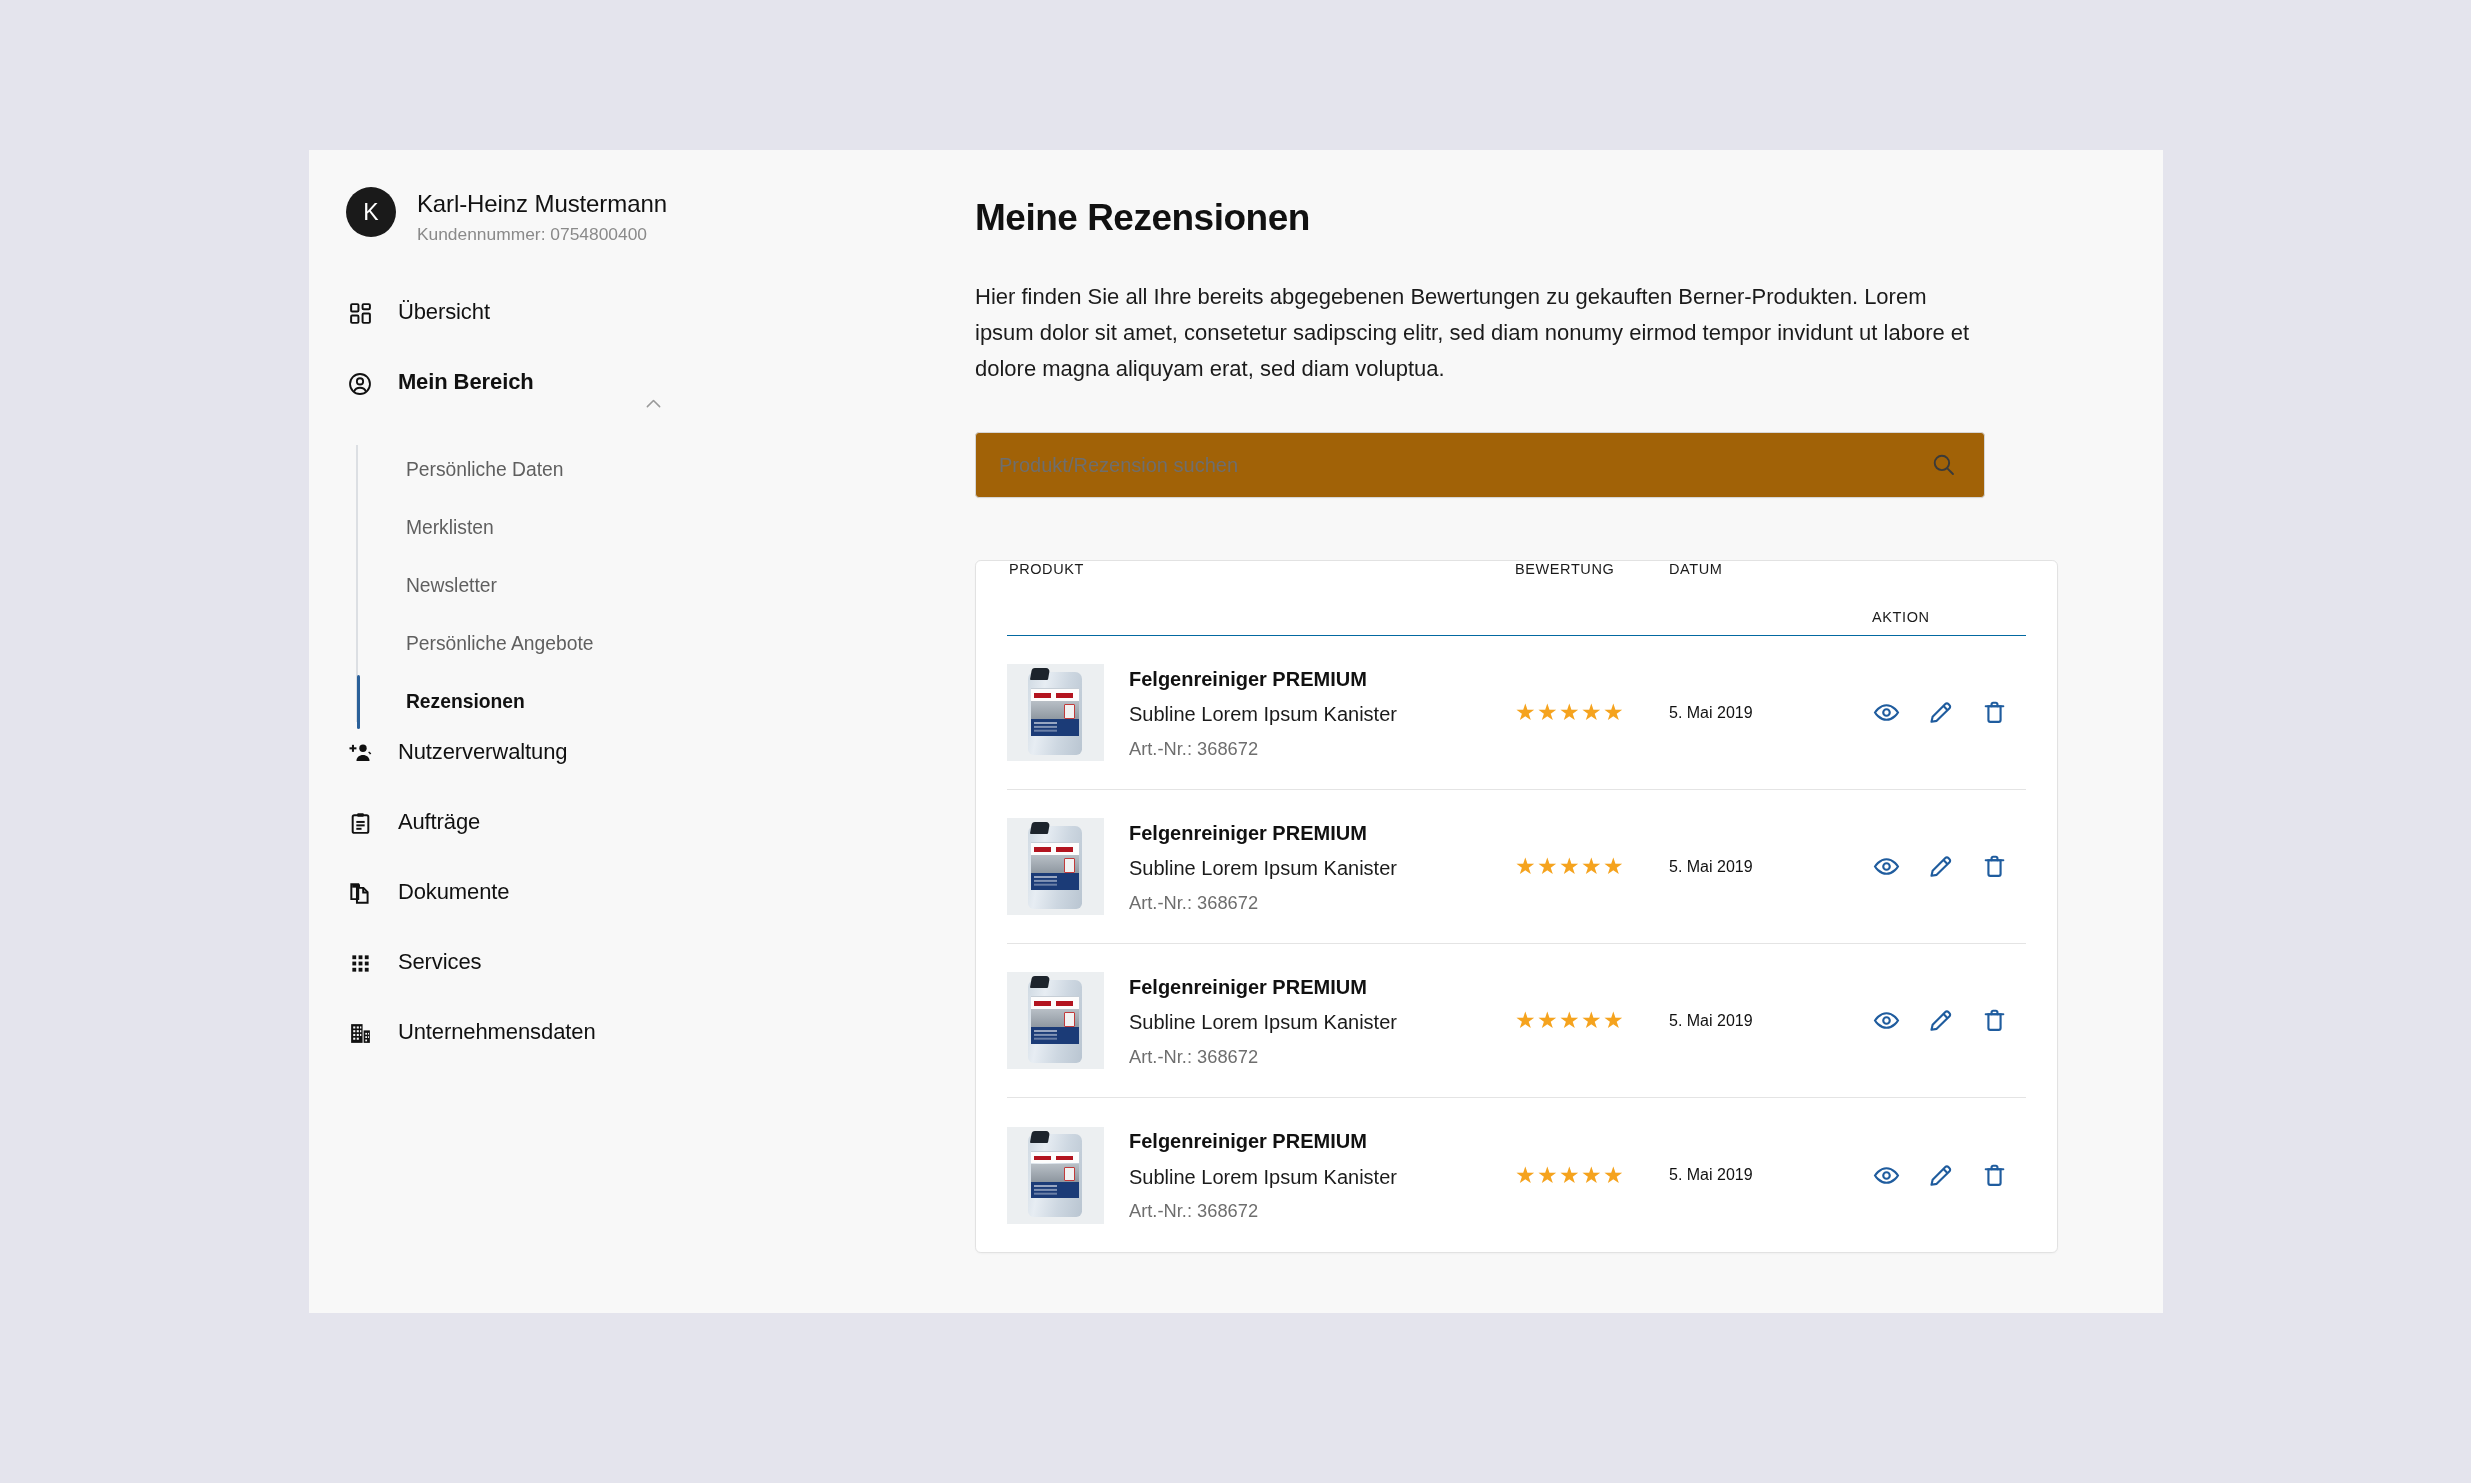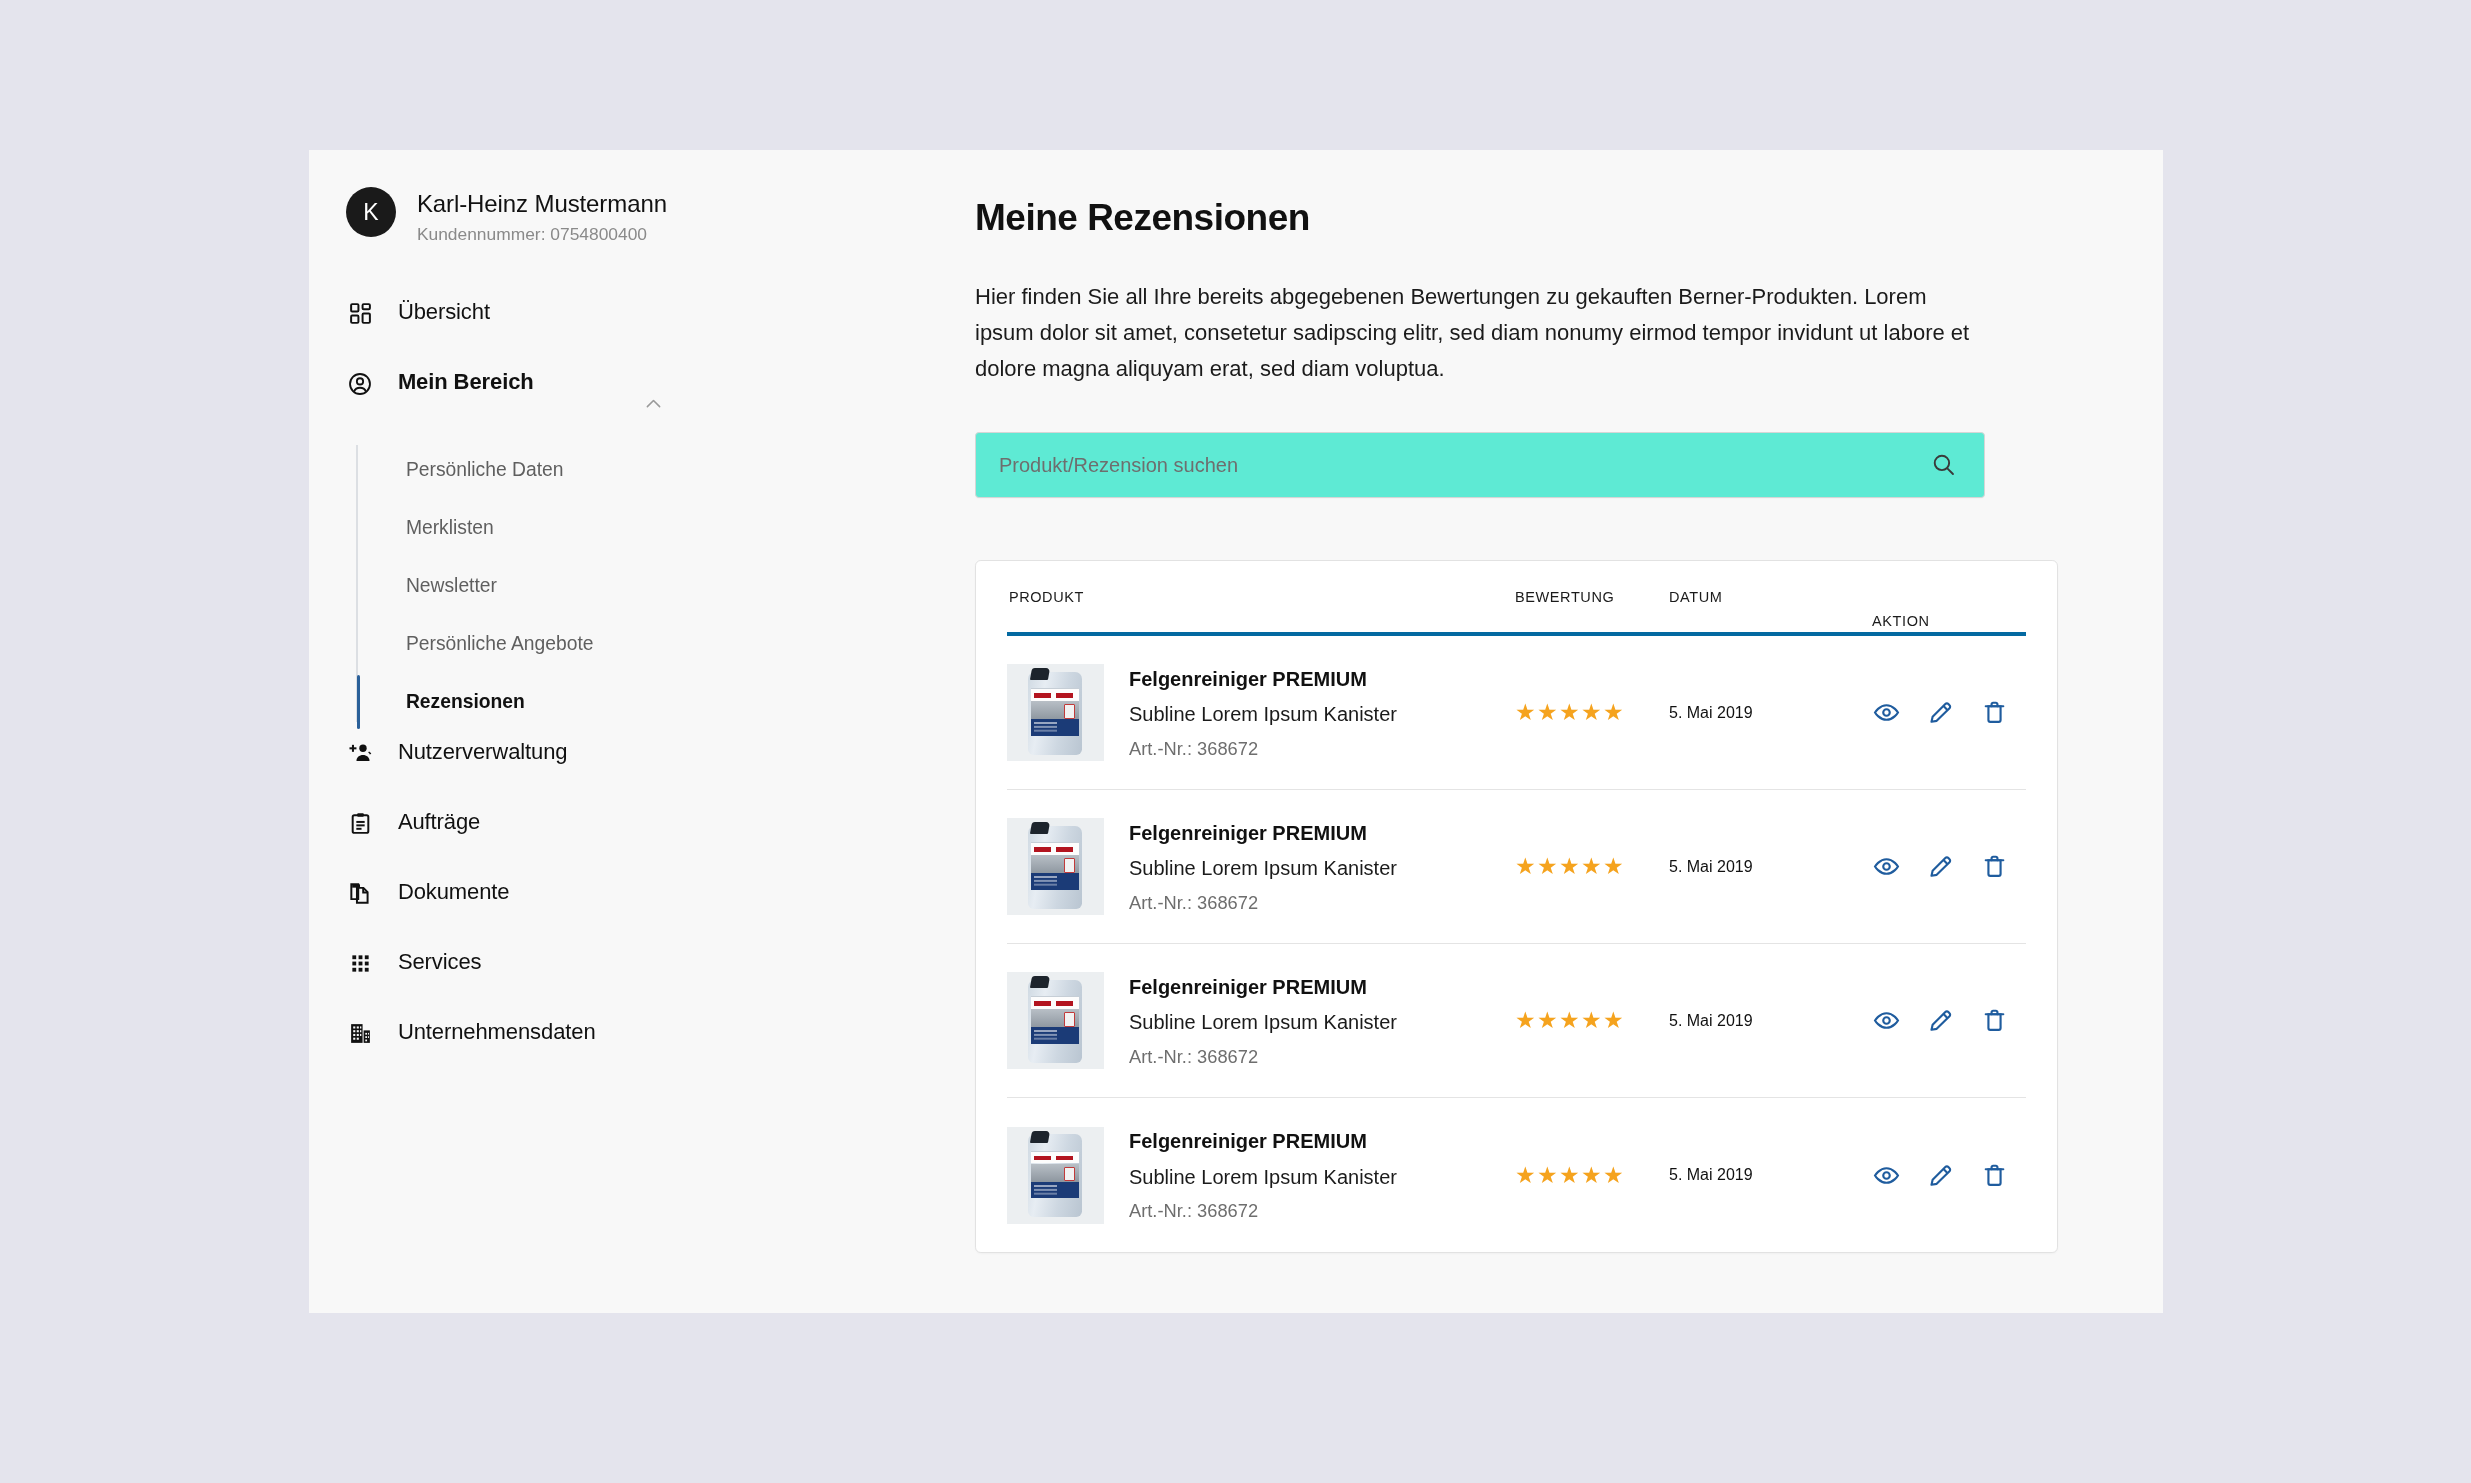--- a/index.html
+++ b/index.html
@@ -162,21 +162,21 @@
     line-height: 1.62;
     color: #1b1b1b;
     max-width: 1009px;
   }
 
   
   .search-wrap {
     margin-top: 46px;
     width: 1010px;
     height: 66px;
-    background: #5eead4;
+    background: #a16207;
     border: 1px solid #d6d6d6;
     border-radius: 3.9px;
     display: flex;
     align-items: center;
     padding: 0 25px 0 23px;
     box-shadow: 0 1px 1px rgba(0,0,0,0.02);
   }
   .search-input {
     flex: 1;
     border: none;
@@ -196,23 +196,23 @@
     width: 1083px;
     background: #fff;
     border: 1px solid #e2e2e2;
     border-radius: 5.8px;
     padding: 0 31px;
     box-shadow: 0 1px 1.9px rgba(0,0,0,0.03);
   }
 
   .table-head {
     display: flex;
-    align-items: center;
+    align-items: flex-start;
     height: 75px;
-    border-bottom: 4px solid #0369a1;
+    border-bottom: 1px solid #0369a1;
   }
   .th {
     font-size: 14.5px;
     letter-spacing: 0.6px;
     color: #1b1b1b;
     text-transform: uppercase;
     font-weight: 400;
   }
   .col-produkt { flex: 1; padding-left: 1.9px; }
   .col-bewertung { width: 154px; flex: 0 0 154px; }

